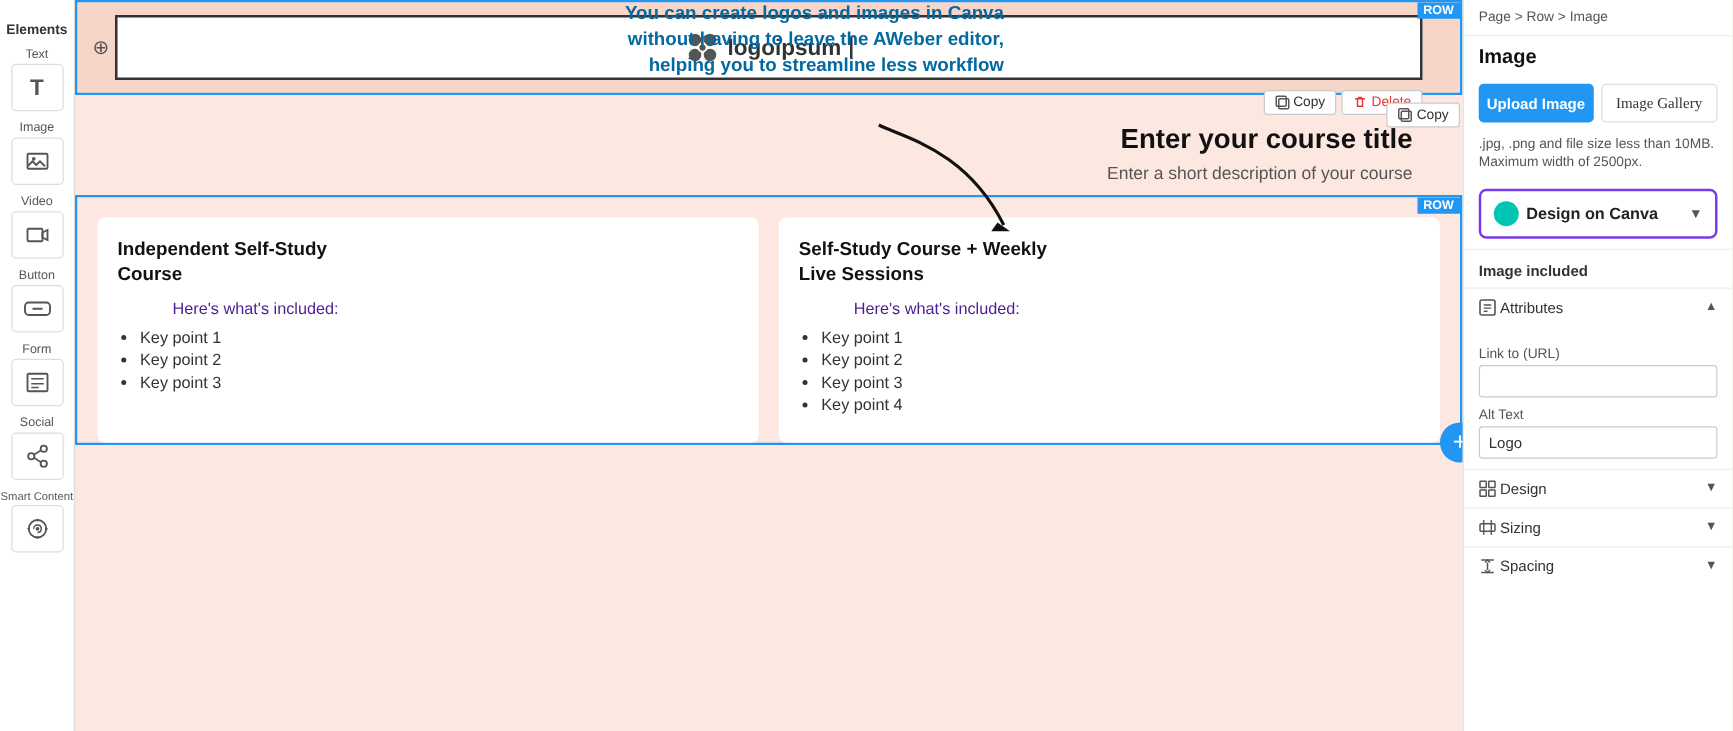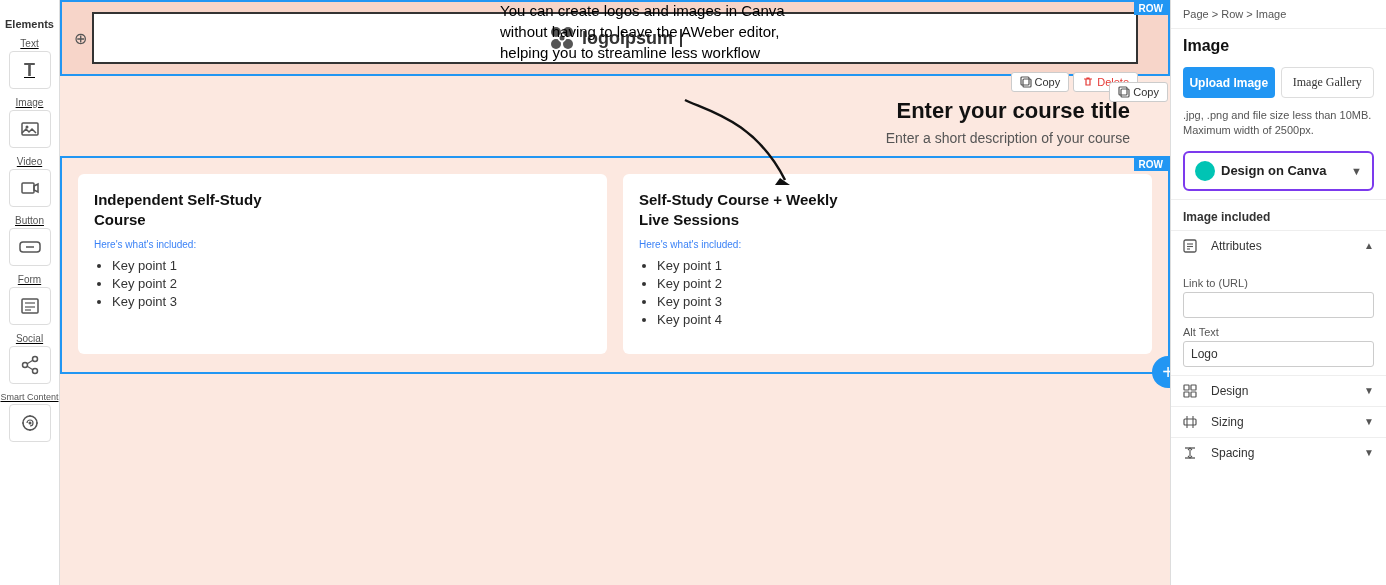--- a/index.html
+++ b/index.html
@@ -18,21 +18,20 @@
       padding-top: 10px;
       gap: 4px;
       flex-shrink: 0;
     }
     .sidebar-section {
       display: flex;
       flex-direction: column;
       align-items: center;
       width: 100%;
       margin-bottom: 4px;
-      text-decoration: underline;
     }
     .sidebar-label {
       font-size: 10px;
       color: #555;
       margin-bottom: 2px;
       text-align: center;
     }
     .sidebar-icon-btn {
       width: 42px;
       height: 38px;
@@ -188,42 +187,43 @@
       color: #555;
     }
 
     
     .cards-row-outer {
       position: relative;
       border: 2px solid #2196f3;
     }
     .cards-row {
       background: #fce8e0;
-      padding: 16px 16px 18px;
+      padding: 16px 16px 0;
       display: flex;
       gap: 16px;
     }
     .card {
       background: #fff;
       border-radius: 6px;
       padding: 16px;
       flex: 1;
       min-height: 180px;
     }
     .card-title {
       font-size: 15px;
       font-weight: bold;
       color: #111;
       margin-bottom: 10px;
       line-height: 1.3;
     }
     .card-subtitle {
-      font-size: 10px;
-      color: #3b82f6;
+      font-size: 13px;
+      color: #4c1d95;
       margin-bottom: 8px;
+      margin-left: 44px;
     }
     .card-list {
       list-style: disc;
       padding-left: 18px;
       font-size: 13px;
       color: #333;
     }
     .card-list li { margin-bottom: 3px; }
 
     
@@ -355,21 +355,21 @@
       display: flex;
       align-items: center;
       justify-content: space-between;
       padding: 8px 12px;
       cursor: pointer;
       font-size: 12px;
       color: #333;
       font-weight: 500;
     }
     .accordion-icon { font-size: 10px; color: #555; }
-    .accordion-header-left { display: flex; align-items: center; gap: 14px; }
+    .accordion-header-left { display: flex; align-items: center; gap: 3px; }
 
     
     .attributes-open {
       padding: 8px 12px;
       background: #fff;
     }
     .field-label {
       font-size: 11px;
       color: #555;
       margin-bottom: 3px;
@@ -387,23 +387,23 @@
     
     .annotation {
       position: absolute;
       top: 0;
       left: 440px;
       pointer-events: none;
       z-index: 100;
     }
     .annotation-text {
       font-size: 15px;
-      font-weight: normal;
-      color: #000000;
-      text-align: left;
+      font-weight: bold;
+      color: #0369a1;
+      text-align: right;
       line-height: 1.4;
       max-width: 320px;
     }
     .annotation-arrow {
       position: absolute;
       top: 90px;
       right: -10px;
     }
 
     

